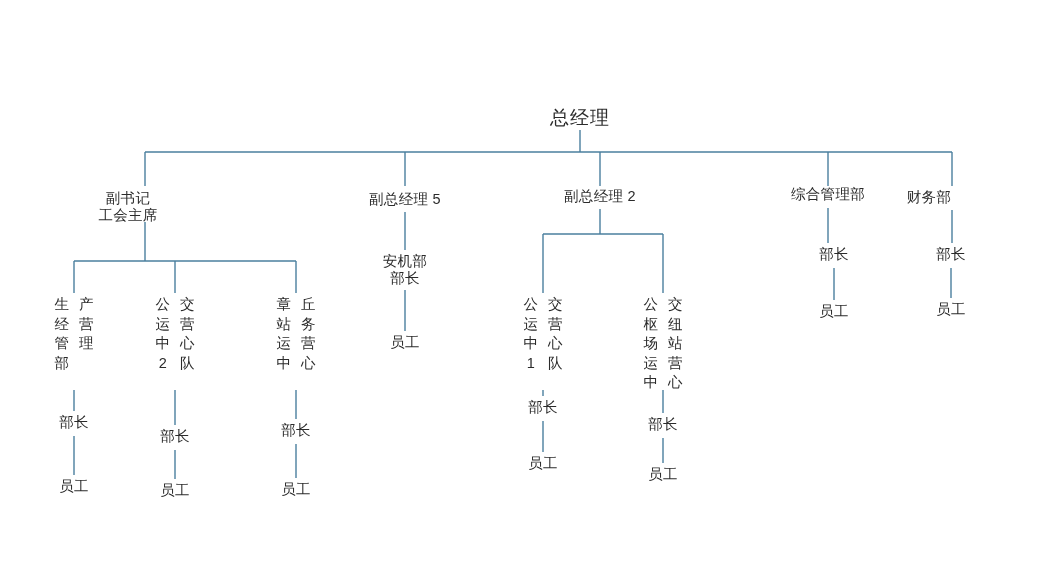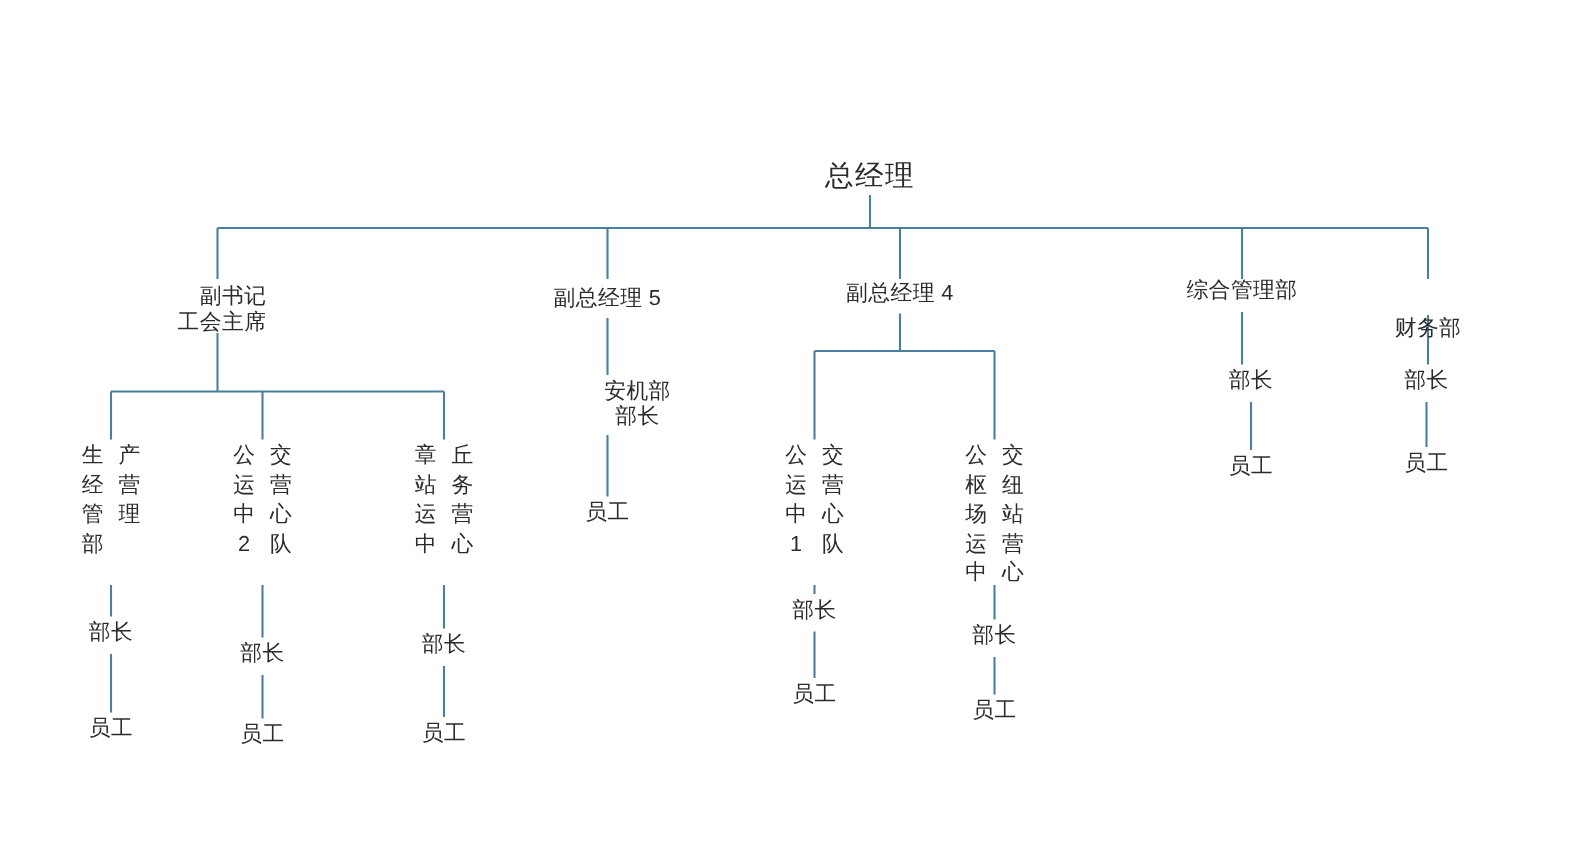--- a/index.html
+++ b/index.html
@@ -109,28 +109,28 @@
         <line x1="543" y1="421" x2="543" y2="452"></line>
         <line x1="663" y1="390" x2="663" y2="413"></line>
         <line x1="663" y1="438" x2="663" y2="463"></line>
         <line x1="834" y1="268" x2="834" y2="300"></line>
         <line x1="951" y1="268" x2="951" y2="298"></line>
       </g>
   </svg>
 
   <div class="node-label node-title" style="left:580px; top:106px;">总经理</div>
 
-  <div class="node-label" style="left:148px; top:190px;text-align:right;">副书记
+  <div class="node-label" style="left:128px; top:190px;">副书记
 工会主席</div>
   <div class="node-label" style="left:405px; top:191px;">副总经理 5</div>
-  <div class="node-label" style="left:600px; top:188px;">副总经理 4</div>
+  <div class="node-label" style="left:600px; top:188px;">副总经理 2</div>
   <div class="node-label" style="left:828px; top:187px;font-family:Liberation Mono, monospace;">综合管理部</div>
-  <div class="node-label" style="left:952px; top:189px;margin-top:22px;">财务部</div>
-
-  <div class="node-label" style="left:405px; top:253px;margin-left:20px;">安机部
+  <div class="node-label" style="left:929px; top:189px;">财务部</div>
+
+  <div class="node-label" style="left:405px; top:253px;">安机部
 部长</div>
 
   <div class="vlabel" style="left:74px; top:295px;">
       <div class="vcol">
         <span>生</span>
         <span>经</span>
         <span>管</span>
         <span>部</span>
       </div>
       <div class="vcol">

